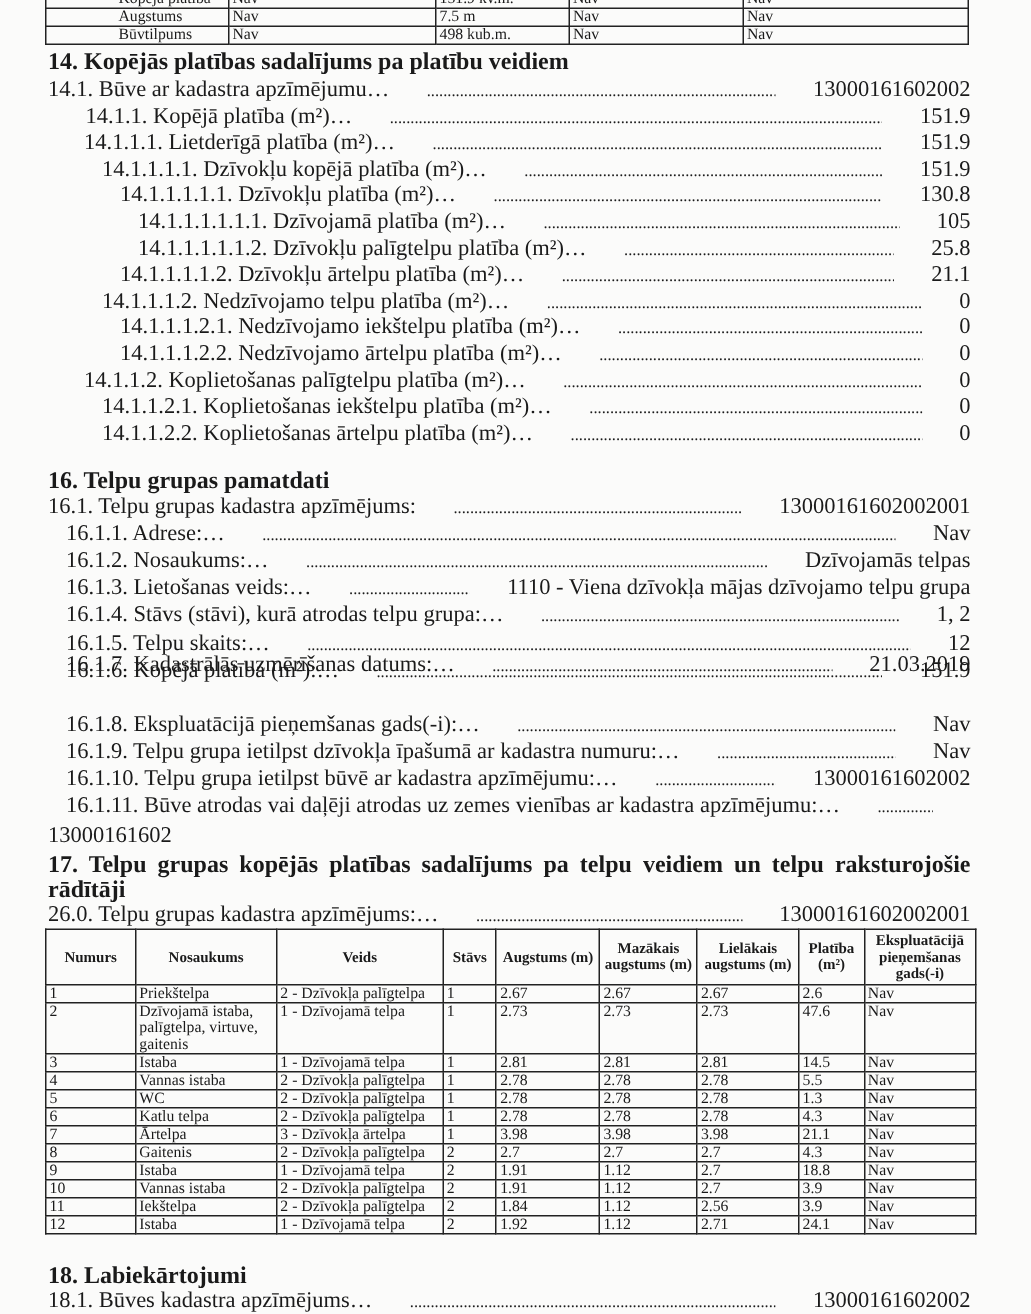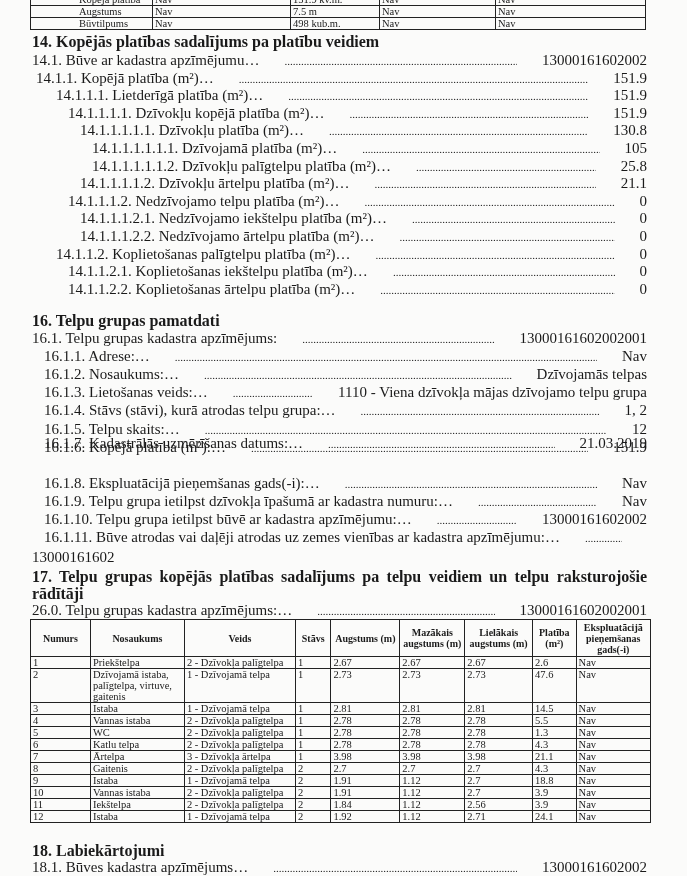--- a/index.html
+++ b/index.html
@@ -81,21 +81,21 @@
       </tbody>
   </table>
 
   <div class="sec-title" style="top:33px;">14. Kopējās platības sadalījums pa platību veidiem</div>
   <div id="sec14">
       <div class="row" style="left: 32px; top: 52px;">
         <span class="lbl">14.1. Būve ar kadastra apzīmējumu…</span>
         <span class="dots"></span>
         <span class="val">13000161602002</span>
       </div>
-      <div class="row" style="left: 36px; top: 69.6px; justify-content: flex-end;">
+      <div class="row" style="left: 57px; top: 69.6px; justify-content: flex-end;">
         <span class="lbl">14.1.1. Kopējā platība (m²)…</span>
         <span class="dots"></span>
         <span class="val">151.9</span>
       </div>
       <div class="row" style="left: 56px; top: 87.2px;">
         <span class="lbl">14.1.1.1. Lietderīgā platība (m²)…</span>
         <span class="dots"></span>
         <span class="val">151.9</span>
       </div>
       <div class="row" style="left: 68px; top: 104.8px;">

